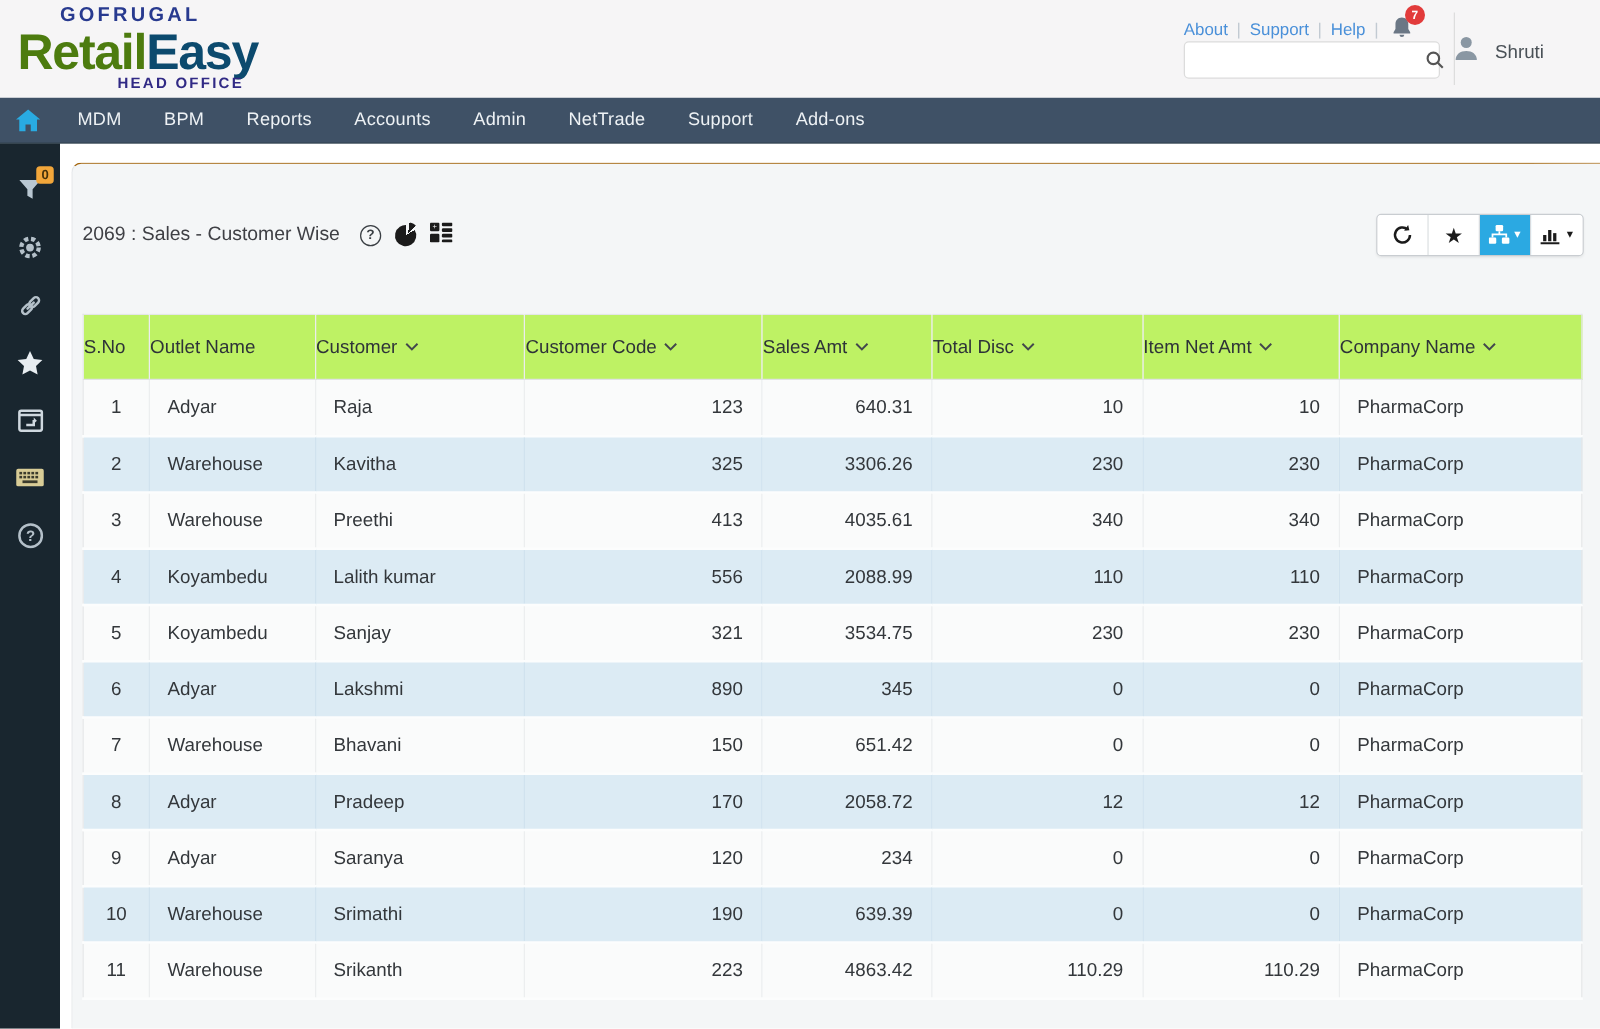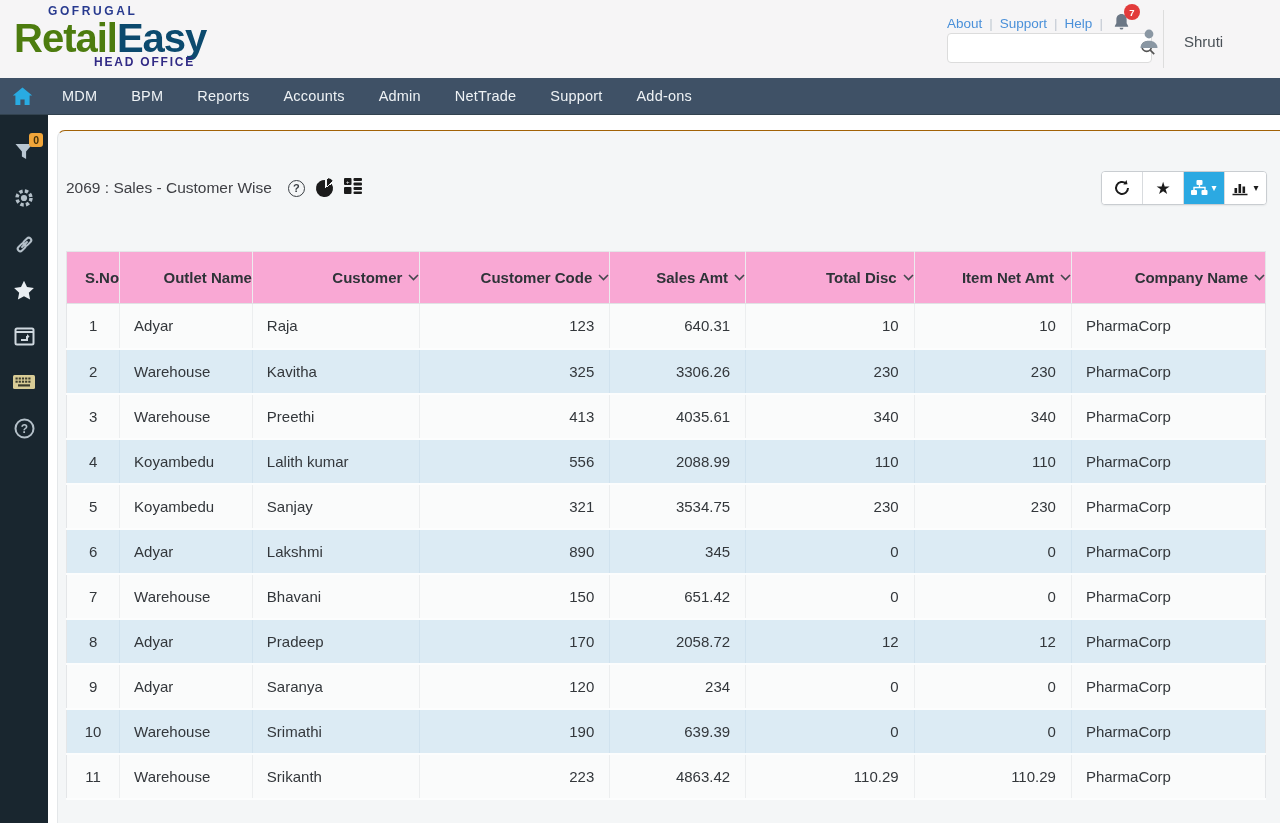--- a/index.html
+++ b/index.html
@@ -2,36 +2,36 @@
 <html><head>
 <meta charset="utf-8">
 <style>
   * { margin:0; padding:0; box-sizing:border-box; }
   html,body { width:1280px; height:823px; font-family:"Liberation Sans", sans-serif; background:#fff; overflow:hidden; }
   .app { width:1280px; height:823px; display:flex; flex-direction:column; }
 
   
   .top-header { height:78px; background:#f6f5f6; position:relative; flex:0 0 auto; }
   .brand { position:absolute; left:14px; top:5px; line-height:1; }
-  .brand-top { color:#283a8f; font-weight:bold; font-size:12px; letter-spacing:2.6px; margin-left:34px; }
+  .brand-top { color:#283a8f; font-weight:bold; font-size:16px; letter-spacing:2.6px; margin-left:34px; }
   .brand-name { font-size:40px; font-weight:bold; letter-spacing:-1px; margin-top:1px; }
   .brand-red { color:#4d7c0f; }
   .brand-blue { color:#0c4a6e; }
   .brand-sub { color:#312a85; font-weight:bold; font-size:12px; letter-spacing:1.8px; margin-left:80px; margin-top:-2px; }
 
   .header-links { position:absolute; left:947px; top:12px; width:200px; display:flex; align-items:center; gap:7px; font-size:13.5px; }
   .header-links a { color:#4a90d9; text-decoration:none; }
   .link-sep { color:#c2cad2; }
   .bell-wrap { position:relative; margin-left:2px; }
   .notif-badge { position:absolute; top:-8px; left:12px; min-width:16px; height:16px; border-radius:50%; background:#e23b3b; color:#fff; font-size:9.5px; font-weight:bold; display:flex; align-items:center; justify-content:center; }
   .search-box { position:absolute; left:947px; top:33px; width:205px; height:30px; background:#fff; border:1px solid #dcdcdc; border-radius:4px; display:flex; align-items:center; }
   .search-box input { flex:1; border:none; outline:none; background:transparent; font-size:13px; padding:0 6px 0 10px; font-family:"Liberation Sans",sans-serif; }
   .search-box .mag { margin-right:9px; display:flex; }
   .header-divider { position:absolute; left:1163px; top:10px; width:1px; height:58px; background:#ddd; }
-  .user-area { position:absolute; left:1136px; top:26px; display:flex; align-items:center; gap:22px;justify-content:center; }
+  .user-area { position:absolute; left:1160px; top:26px; display:flex; align-items:center; gap:10px;justify-content:center; }
   .user-name { color:#4a5157; font-size:15px; }
 
   
   .navbar { height:37px; background:#3f5166; display:flex; align-items:center; flex:0 0 auto; border-bottom:1px solid #32424f; }
   .nav-home { padding:0 12px; display:flex; align-items:center; cursor:pointer; }
   .nav-item { color:#eef2f5; font-size:14.5px; padding:0 17px; cursor:pointer; letter-spacing:.2px; }
 
   
   .body-row { flex:1; display:flex; min-height:0; }
   .sidebar { width:48px; background:#19262f; flex:0 0 auto; display:flex; flex-direction:column; align-items:center; padding-top:14px; }
@@ -53,21 +53,21 @@
   .toolbar { margin-left:auto; display:flex; border:1px solid #c9cdd1; border-radius:4px; background:#fff; overflow:hidden; box-shadow:0 1px 2px rgba(0,0,0,.06); }
   .tool-btn { width:41px; height:32px; display:flex; align-items:center; justify-content:center; gap:3px; background:#fff; border:none; border-right:1px solid #d8dbde; cursor:pointer; }
   .tool-btn:last-child { border-right:none; }
   .tool-btn.active { background:#2ba9e2; }
   .tool-btn .caret { font-size:10px; color:#1b1b1b; line-height:1; }
   .tool-btn.active .caret { color:#fff; }
   .tool-btn .star-glyph { font-size:17px; color:#1b1b1b; line-height:1; }
 
   
   .report-table { border-collapse:collapse; table-layout:fixed; width:1200px; margin:46px 0 0 8px; background:#fff; border:1px solid #e4e6e8; }
-  .report-table th { height:52px; background:#f9a8d4; font-size:15px; font-weight:bold; color:#2e3338; border-bottom:1px solid #e0e2e4; border-right:1px solid #ececee; text-align:right; }
+  .report-table th { height:52px; background:#bef264; font-size:15px; font-weight:normal; color:#2e3338; border-bottom:1px solid #e0e2e4; border-right:1px solid #ececee; text-align:left; }
   .report-table th:last-child, .report-table td:last-child { border-right:none; }
   .report-table th .th-inner { display:inline-flex; align-items:center; gap:6px; }
   .report-table td { height:45px; font-size:15px; color:#33373b; background:#fafbfb; border-bottom:2px solid #fcfdfd; border-right:1px solid #eceeef; padding:0 14px; }
   .report-table tbody tr:nth-child(even) td { background:#dcebf4; border-right-color:#d0e2ee; }
   td.al-left { text-align:left; }
   td.al-right { text-align:right; padding-right:15px; }
   td.al-center { text-align:center; padding:0 4px; }
   .sort-chev { display:inline-block; }
 </style>
 </head>

